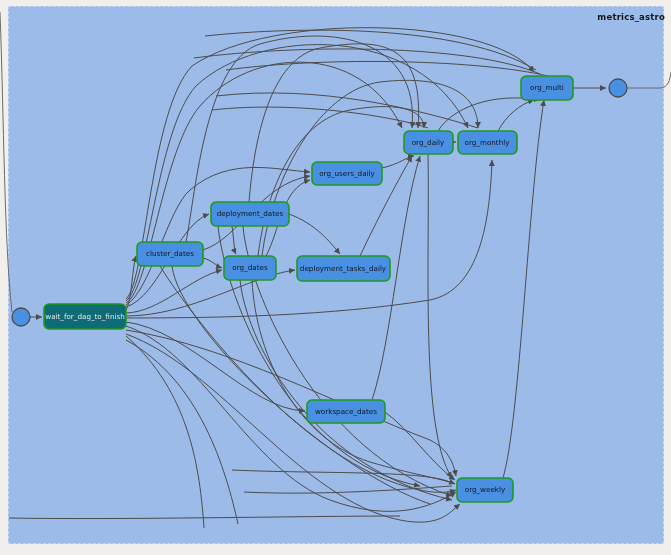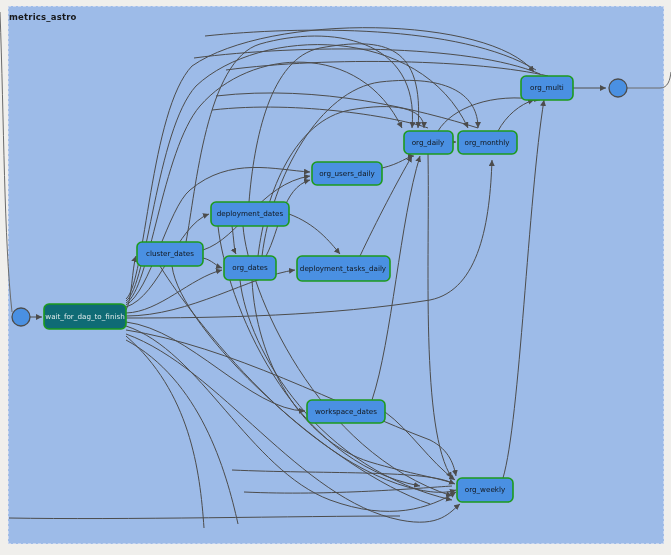--- a/index.html
+++ b/index.html
@@ -25,21 +25,21 @@
     height: 538px;
     background: #9dbbe8;
     border: 1px dashed #c9d6ef;
     box-sizing: border-box;
   }
   #graph-title {
     position: absolute;
     left: 0;
     top: 5px;
     width: 656px;
-    text-align: left;
+    text-align: right;
     font-size: 8.5px;
     font-weight: bold;
     color: #17181a;
     letter-spacing: 0.2px;
     pointer-events: none;
   }
   svg.layer {
     position: absolute;
     left: 0;
     top: 0;

